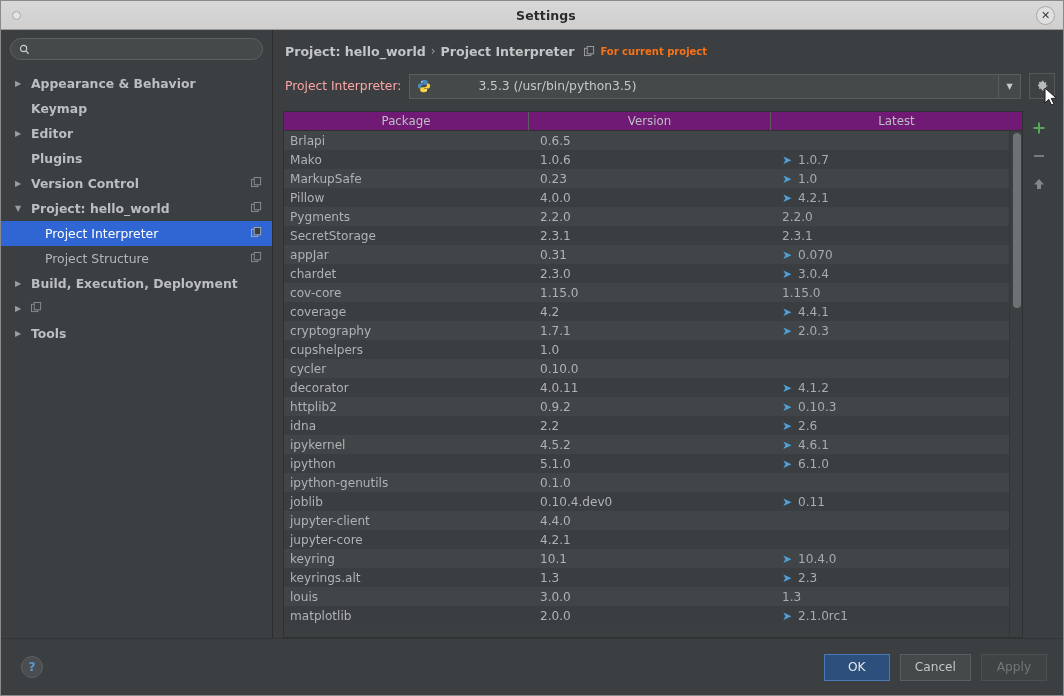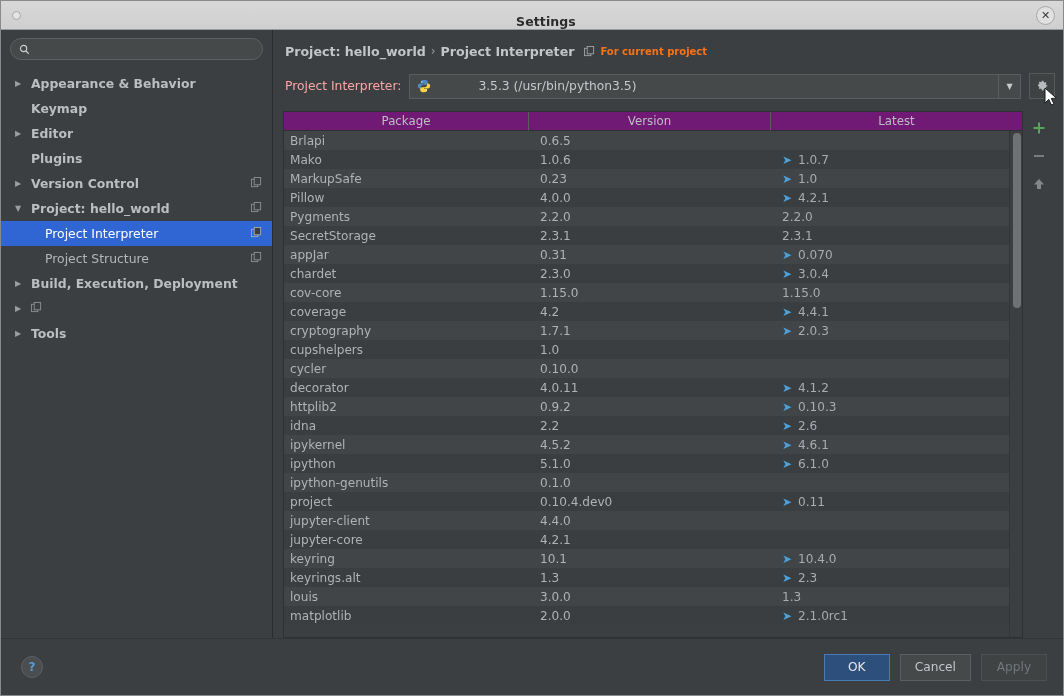--- a/index.html
+++ b/index.html
@@ -13,21 +13,21 @@
     width: 1064px; height: 696px;
     display: flex; flex-direction: column;
     background: #3c3f41;
     border: 1px solid #8a8a8a;
   }
   
   .titlebar {
     height: 29px; flex: 0 0 29px;
     background: linear-gradient(to bottom, #d8d8d8, #cfcfcf);
     border-bottom: 1px solid #9a9a9a;
-    display: flex; align-items: flex-end;
+    display: flex; align-items: center;
     position: relative;
     padding-left: 28px;
   }
   .titlebar-title {
     width: 100%; text-align: center;
     font-size: 12.5px; font-weight: bold; color: #2b2b2b;
     letter-spacing: .1px;
   }
   .tb-dot {
     position: absolute; left: 11px; top: 10px;
@@ -469,21 +469,21 @@
                   <span class="up-arrow">➤</span>
                   <span class="latest-upgrade">6.1.0</span>
                 </div>
               </div>
               <div class="row odd">
                 <div class="cell c0">ipython-genutils</div>
                 <div class="cell c1">0.1.0</div>
                 <div class="cell c2"></div>
               </div>
               <div class="row even">
-                <div class="cell c0">project</div>
+                <div class="cell c0">joblib</div>
                 <div class="cell c1">0.10.4.dev0</div>
                 <div class="cell c2">
                   <span class="up-arrow">➤</span>
                   <span class="latest-upgrade">0.11</span>
                 </div>
               </div>
               <div class="row odd">
                 <div class="cell c0">jupyter-client</div>
                 <div class="cell c1">4.4.0</div>
                 <div class="cell c2"></div>

